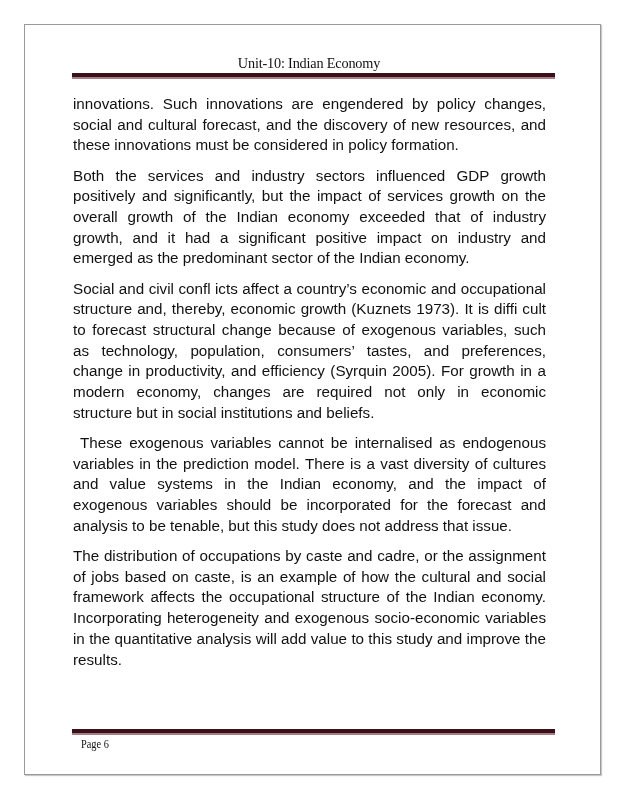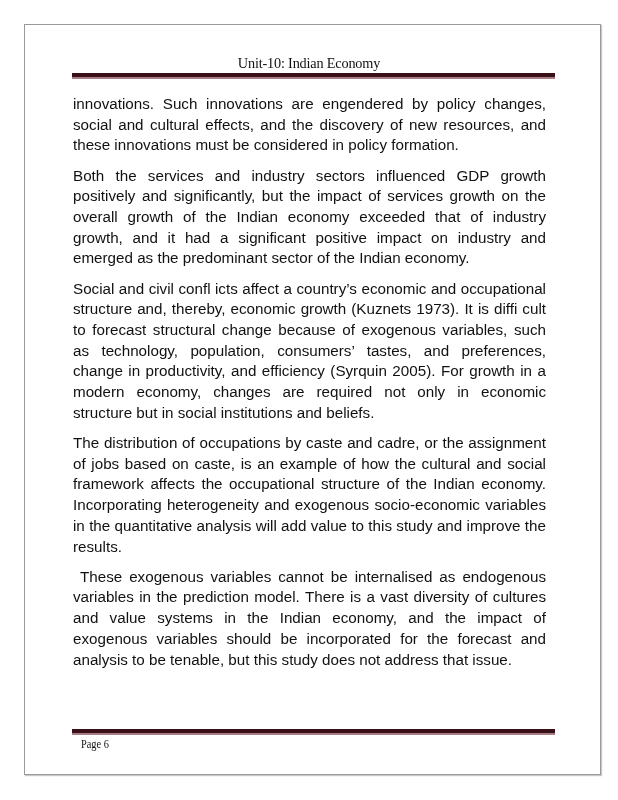--- a/index.html
+++ b/index.html
@@ -73,21 +73,21 @@
   </style>
 </head>
 <body>
 
 <div class="page-border"></div>
 
 <div class="header-title">Unit-10:  Indian Economy</div>
 <div class="rule header-rule"></div>
 
 <div class="body-text">
-  <p>innovations. Such innovations are engendered by policy changes, social and cultural effects, and the discovery of new resources, and these innovations must be considered in policy formation.</p>
+  <p>innovations. Such innovations are engendered by policy changes, social and cultural forecast, and the discovery of new resources, and these innovations must be considered in policy formation.</p>
   <p>Both the services and industry sectors influenced GDP growth positively and significantly, but the impact of services growth on the overall growth of the Indian economy exceeded that of industry growth, and it had a significant positive impact on industry and emerged as the predominant sector of the Indian economy.</p>
   <p>Social and civil confl icts affect a country’s economic and occupational structure and, thereby, economic growth (Kuznets 1973). It is diffi cult to forecast structural change because of exogenous variables, such as technology, population, consumers’ tastes, and preferences, change in productivity, and efficiency (Syrquin 2005). For growth in a modern economy, changes are required not only in economic structure but in social institutions and beliefs.</p>
+  <p>&nbsp;These exogenous variables cannot be internalised as endogenous variables in the prediction model. There is a vast diversity of cultures and value systems in the Indian economy, and the impact of exogenous variables should be incorporated for the forecast and analysis to be tenable, but this study does not address that issue.</p>
   <p>The distribution of occupations by caste and cadre, or the assignment of jobs based on caste, is an example of how the cultural and social framework affects the occupational structure of the Indian economy. Incorporating heterogeneity and exogenous socio-economic variables in the quantitative analysis will add value to this study and improve the results.</p>
-  <p>&nbsp;These exogenous variables cannot be internalised as endogenous variables in the prediction model. There is a vast diversity of cultures and value systems in the Indian economy, and the impact of exogenous variables should be incorporated for the forecast and analysis to be tenable, but this study does not address that issue.</p>
 </div>
 
 <div class="rule footer-rule"></div>
 <div class="footer-page">Page 6</div>
 
 </body></html>

